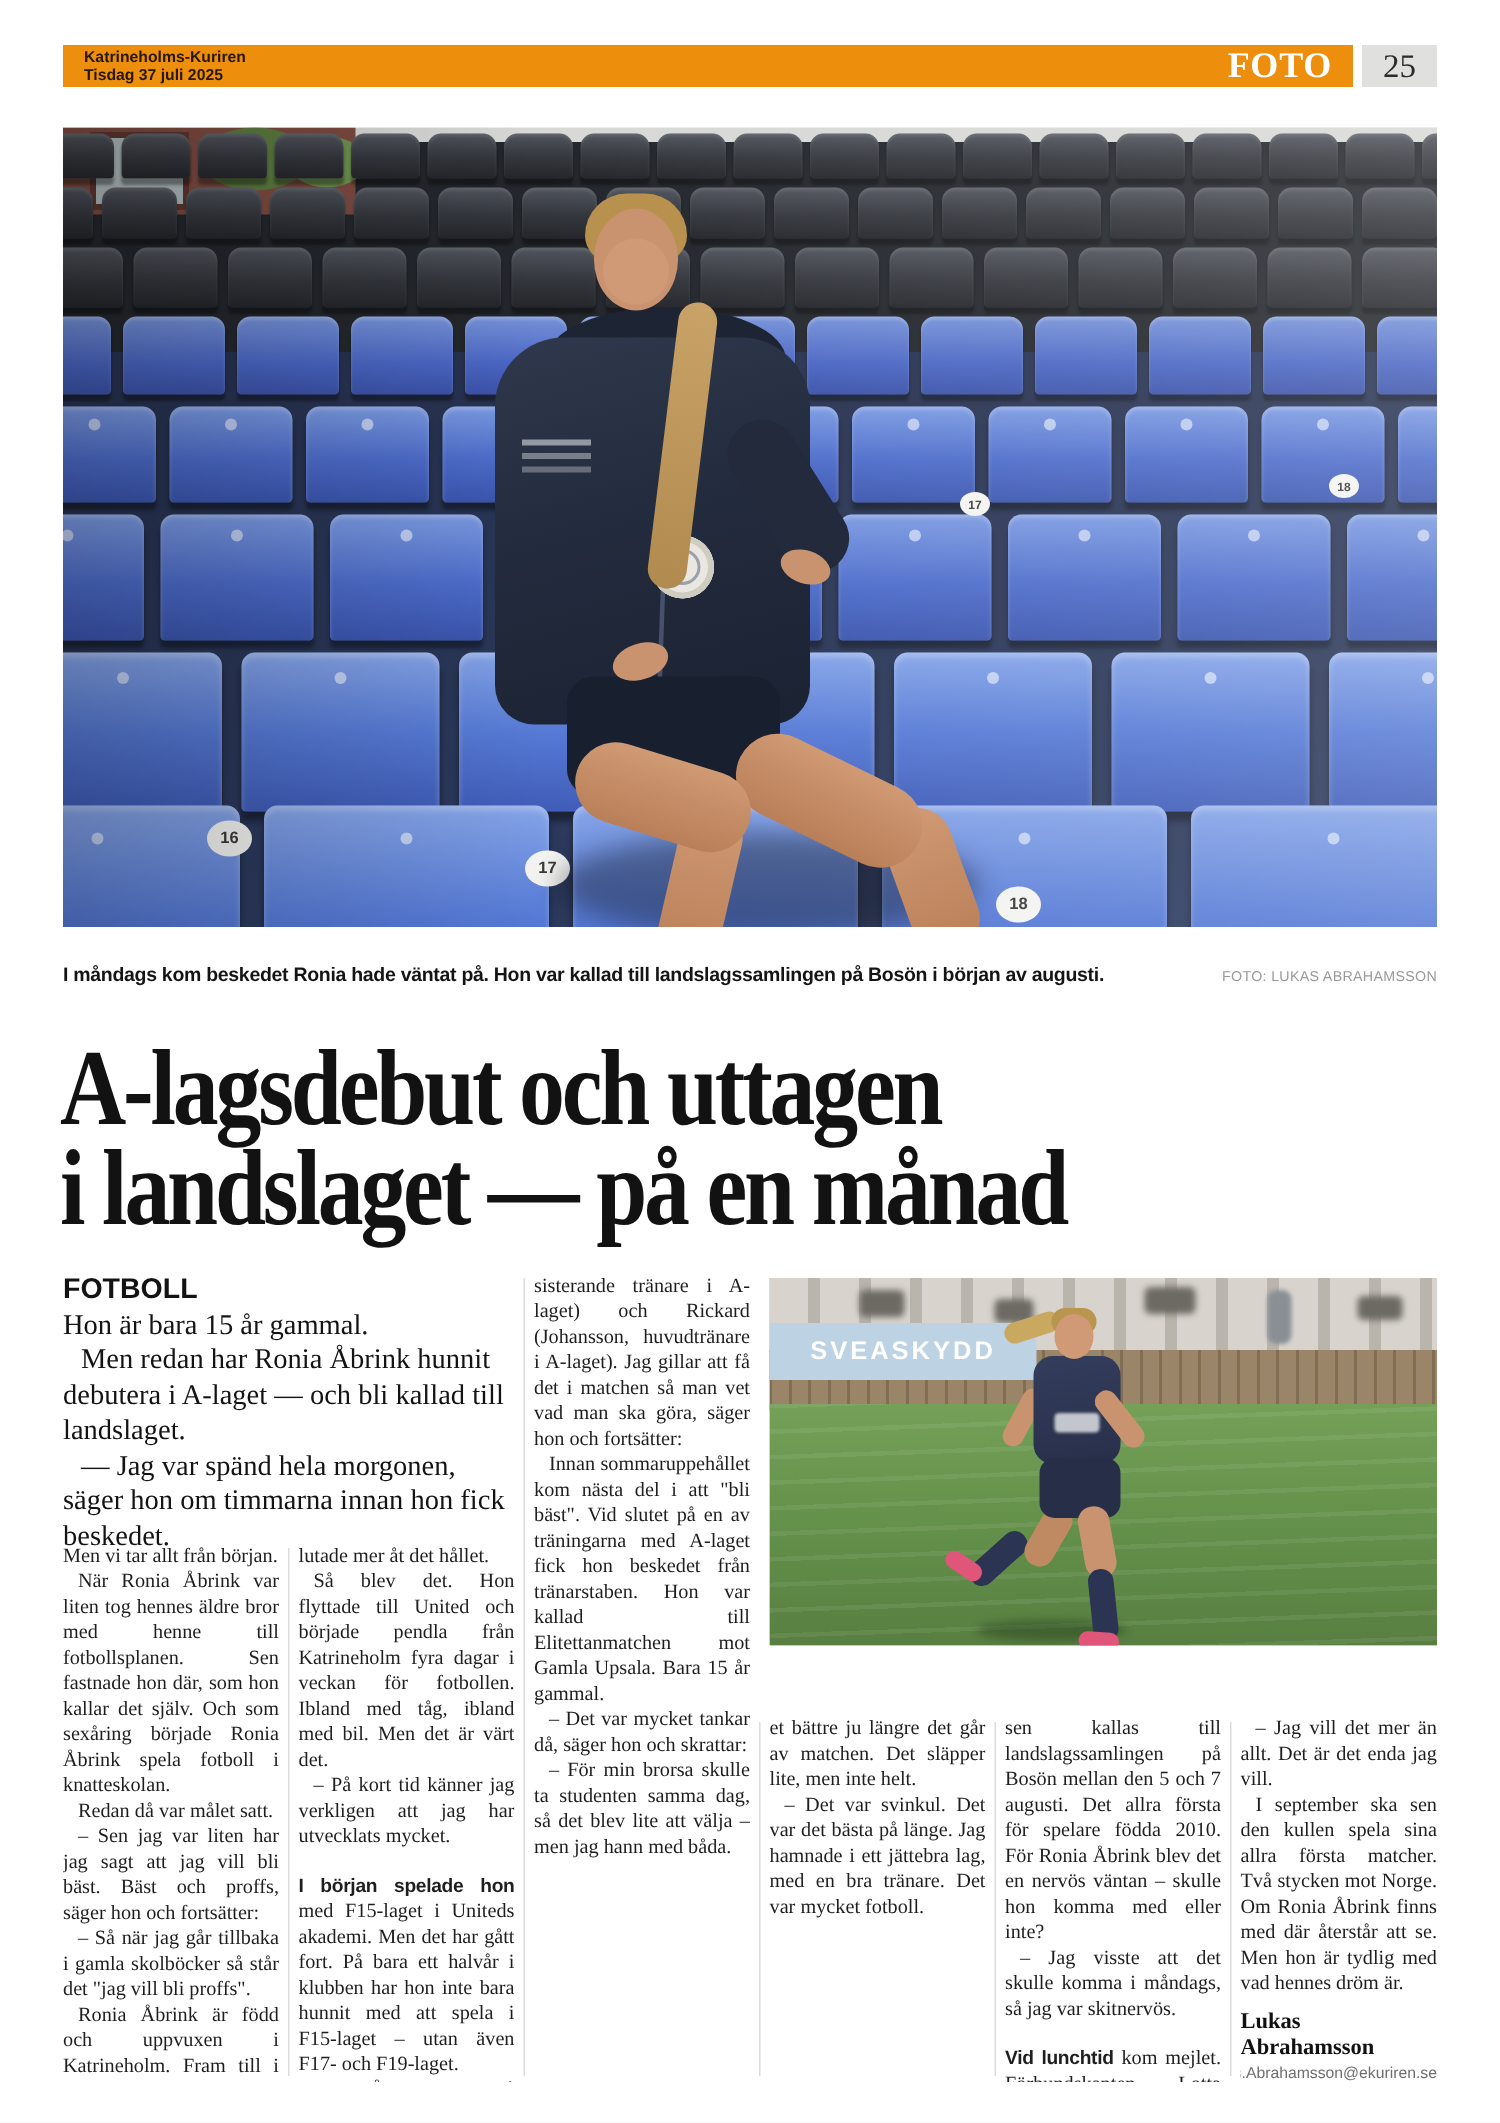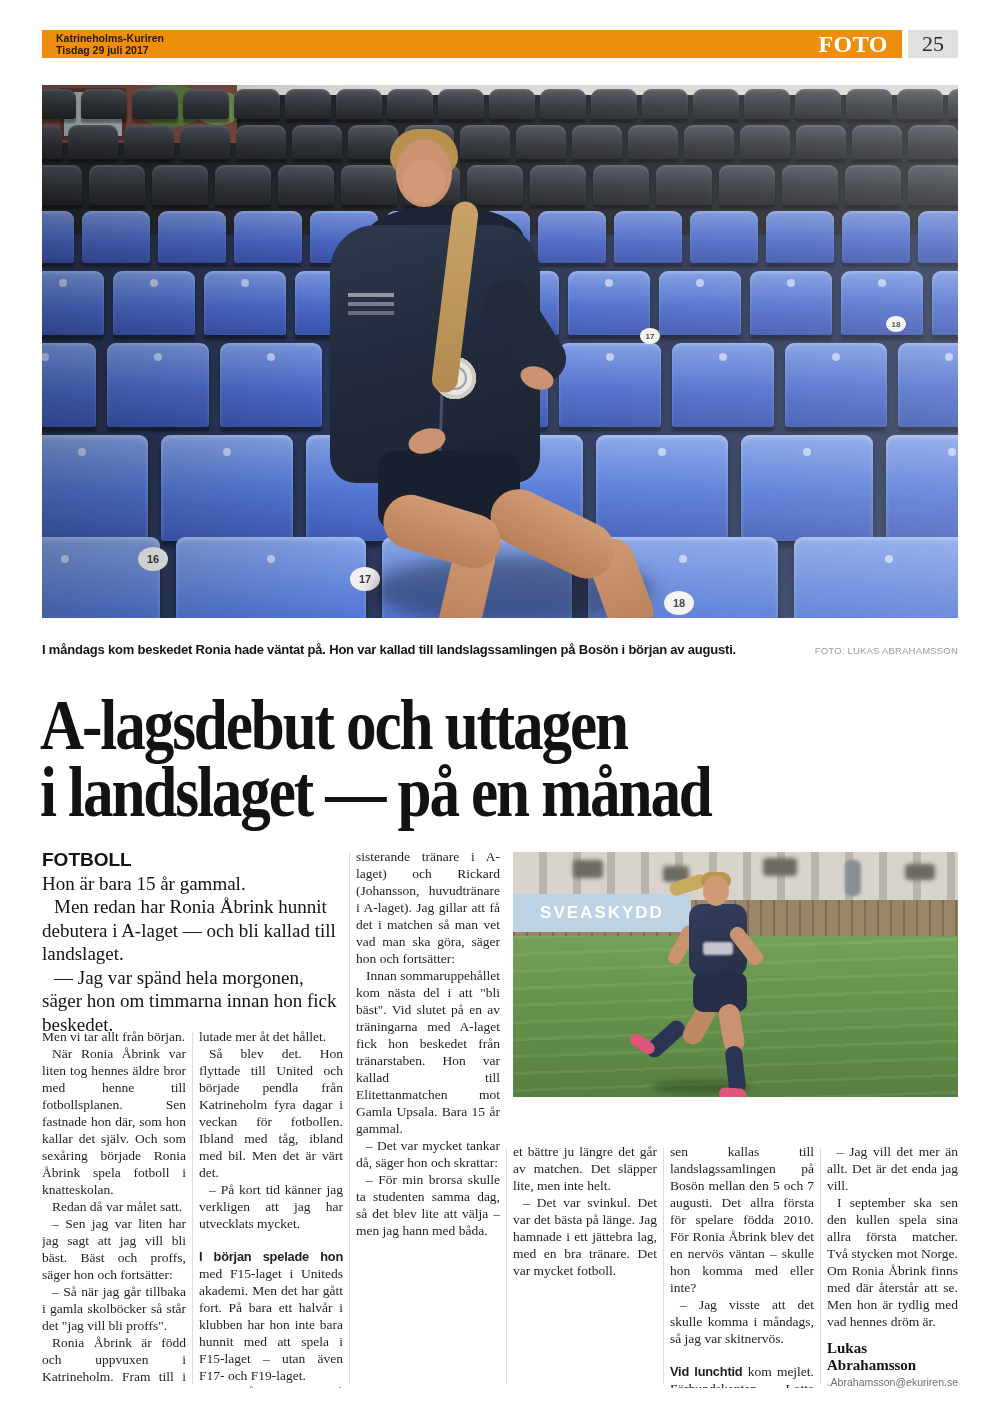--- a/index.html
+++ b/index.html
@@ -87,21 +87,21 @@
   .b-par strong{font-family:"Liberation Sans",sans-serif;font-size:12.8px;letter-spacing:-.2px;}
   .colrule{position:absolute;width:1px;background:#dcdcda;}
   
   .photo2{position:absolute;left:513px;top:852px;width:445px;height:245px;overflow:hidden;background:#d6d2cb;}
   .p2-top{position:absolute;left:0;top:0;width:445px;height:50px;
           background:repeating-linear-gradient(90deg,#d8d4cd 0 26px,#b9b4ac 26px 34px),#d6d2cb;}
   .p2-blob{position:absolute;background:#6d6a64;border-radius:4px;filter:blur(2px);}
   .p2-person{position:absolute;left:332px;top:8px;width:16px;height:36px;background:#8a8f96;border-radius:6px;filter:blur(1.5px);}
   .p2-wood{position:absolute;left:0;top:48px;width:445px;height:40px;background:#9b8568;
            background-image:repeating-linear-gradient(90deg,rgba(40,25,10,.22) 0 2px,rgba(0,0,0,0) 2px 13px);}
-  .p2-banner{position:absolute;left:0;top:42px;width:178px;height:38px;background:#bdd2e2;
+  .p2-banner{position:absolute;left:0;top:30px;width:178px;height:38px;background:#bdd2e2;
              display:flex;align-items:center;justify-content:center;text-align:center;}
   .p2-banner span{font-family:"Liberation Sans",sans-serif;font-weight:bold;color:#fff;
              font-size:17px;letter-spacing:2px;filter:blur(.4px);}
   .p2-grass{position:absolute;left:0;top:84px;width:445px;height:161px;
             background:linear-gradient(180deg,#74a058 0%,#628f49 55%,#587f41 100%);
             background-blend-mode:normal;}
   .p2-grass::after{content:"";position:absolute;inset:0;
             background:repeating-linear-gradient(178deg,rgba(255,255,255,.07) 0 3px,rgba(0,0,0,0) 3px 17px);}
   .pl{position:absolute;z-index:3;}
   .pl-shadow{left:138px;top:228px;width:100px;height:14px;border-radius:50%;background:rgba(20,40,15,.35);filter:blur(3px);}
@@ -128,21 +128,21 @@
   .by-mail{font-family:"Liberation Sans",sans-serif;font-size:10.5px;color:#6e6e6e;margin-top:2px;}
 </style>
 </head>
 <body>
 
 <div class="page">
 
   <div class="masthead">
     <div class="mh-left">
       <div>Katrineholms-Kuriren</div>
-      <div>Tisdag 29 juli 2017</div>
+      <div>Tisdag 37 juli 2025</div>
     </div>
     <div class="mh-sport">FOTO</div>
   </div>
   <div class="pagenum">25</div>
 
   <div class="photo1">
     <div class="p1-wall"></div>
     <div class="p1-window"></div>
     <div class="p1-tree" style="left:92px;top:0;width:72px;height:42px;background:#5b7a3f;"></div>
     <div class="p1-tree" style="left:150px;top:6px;width:52px;height:34px;background:#6f9150;"></div>

